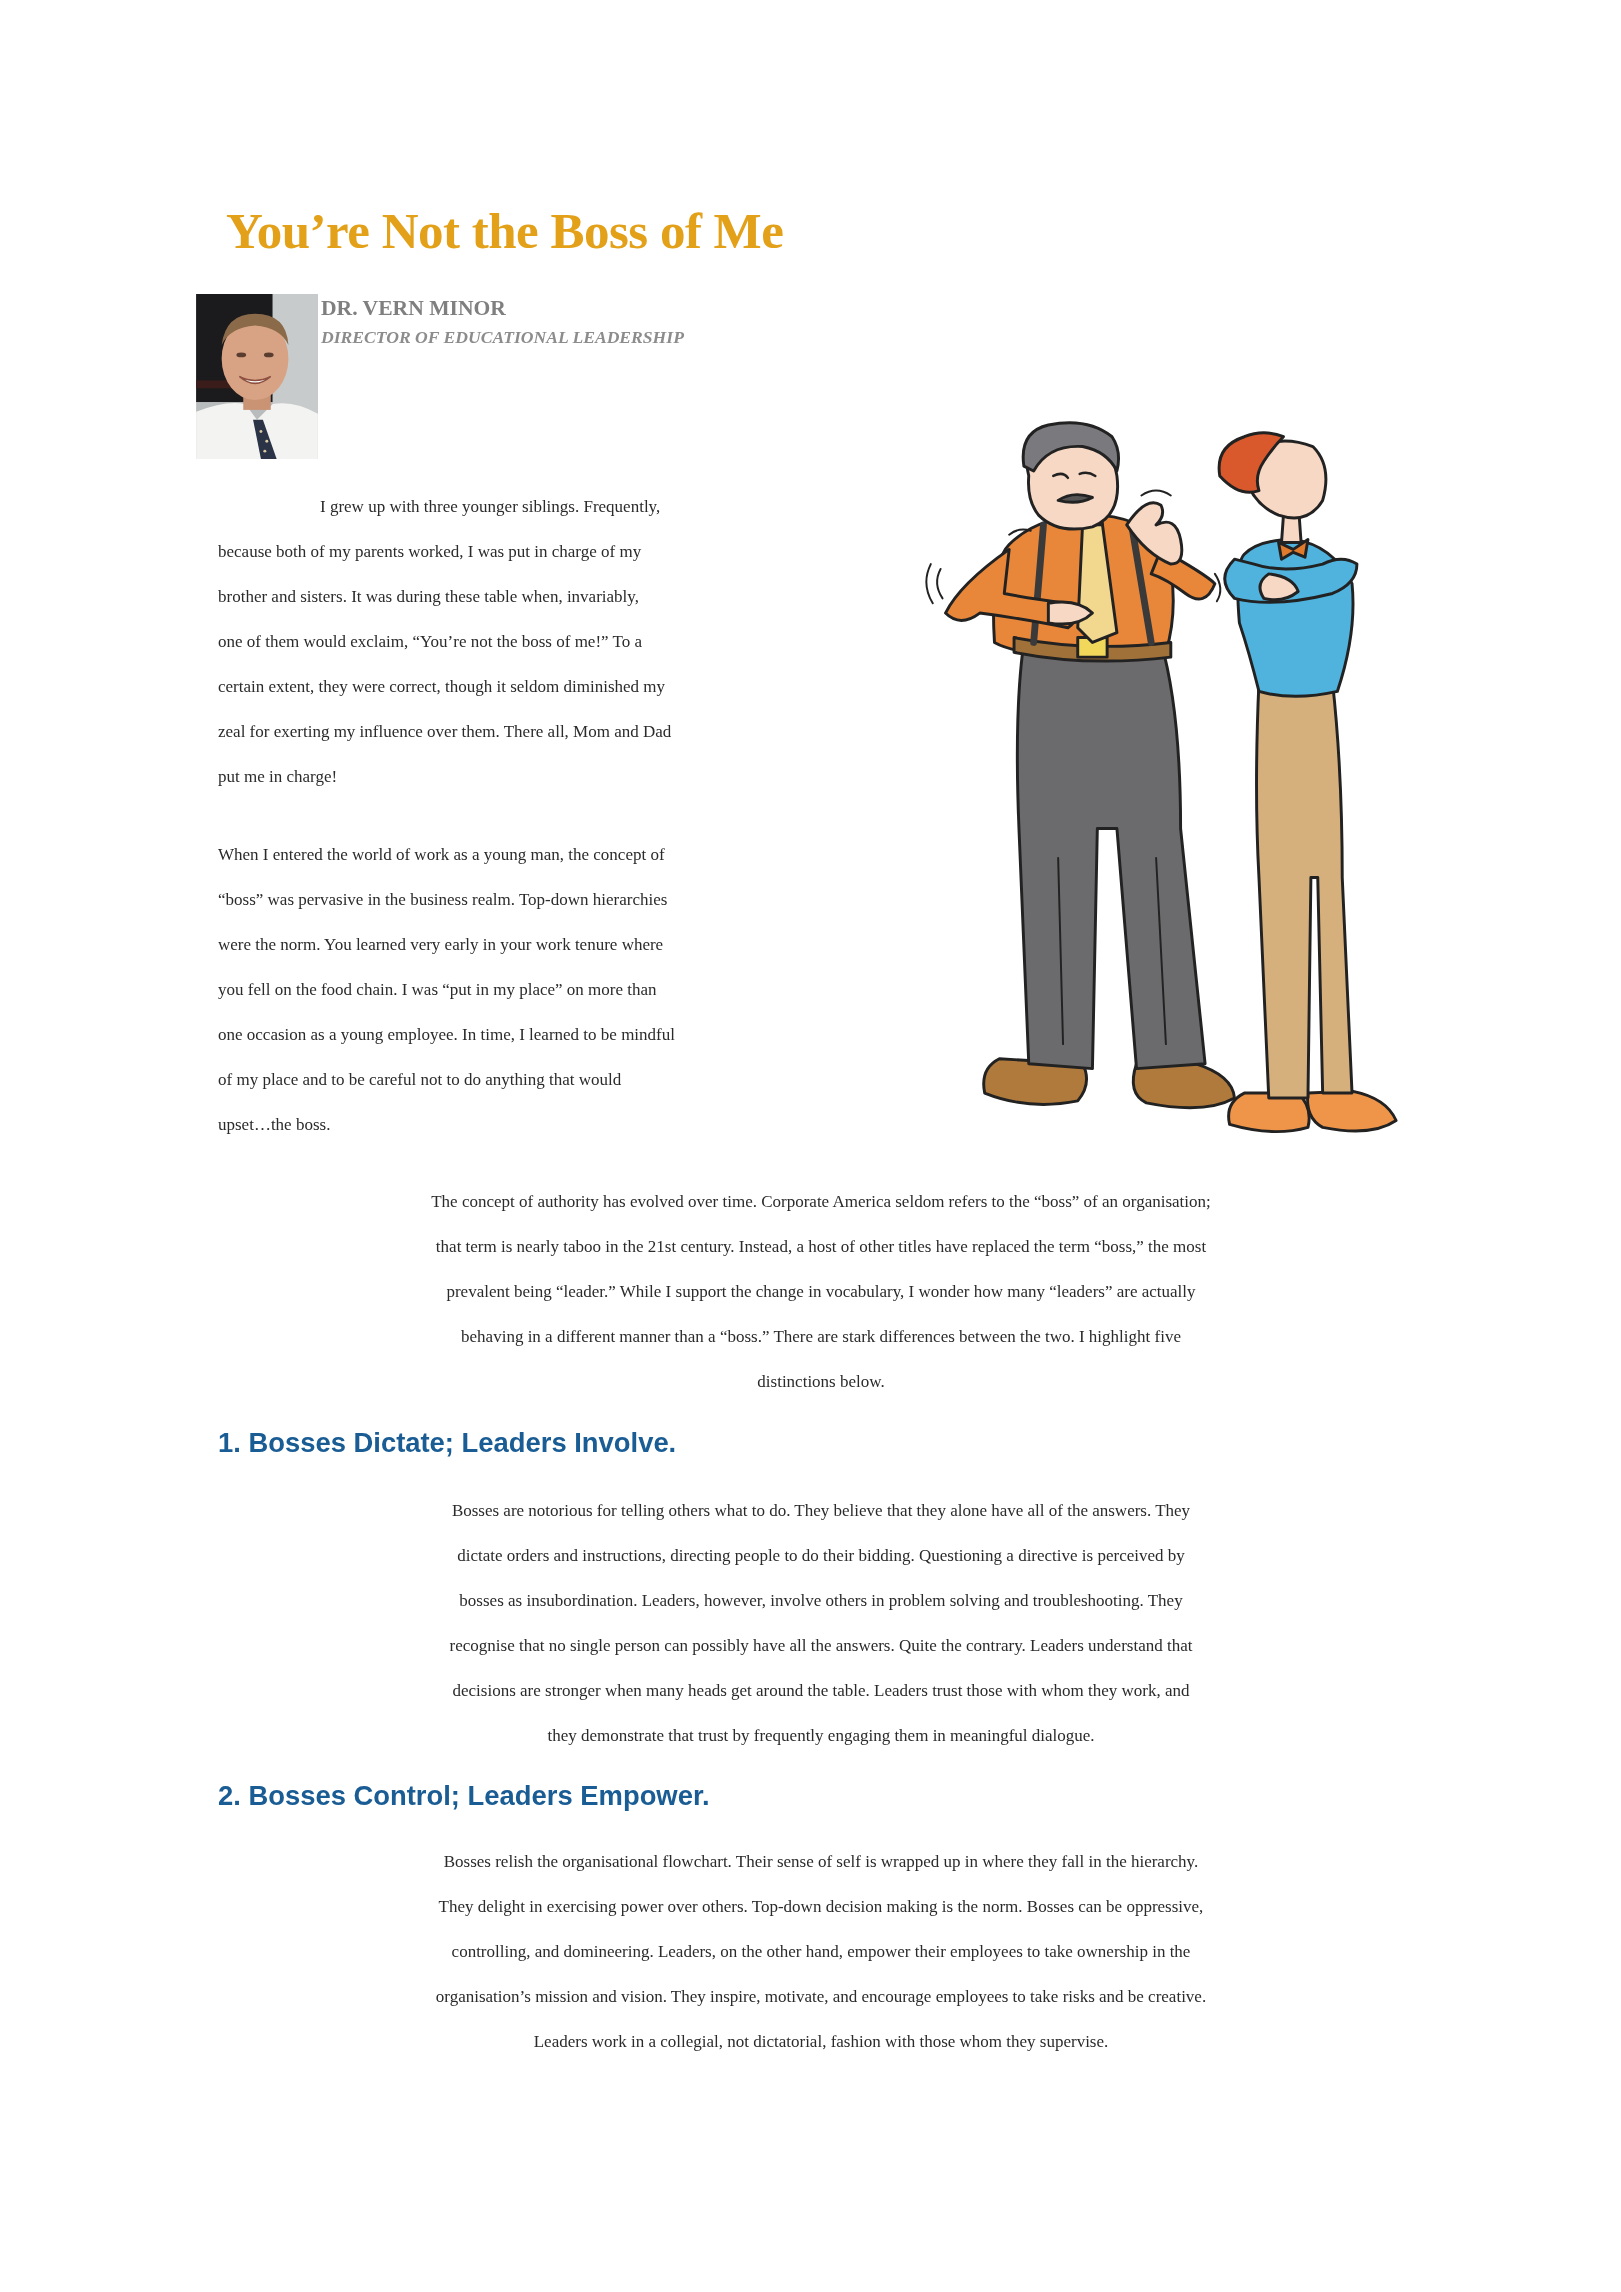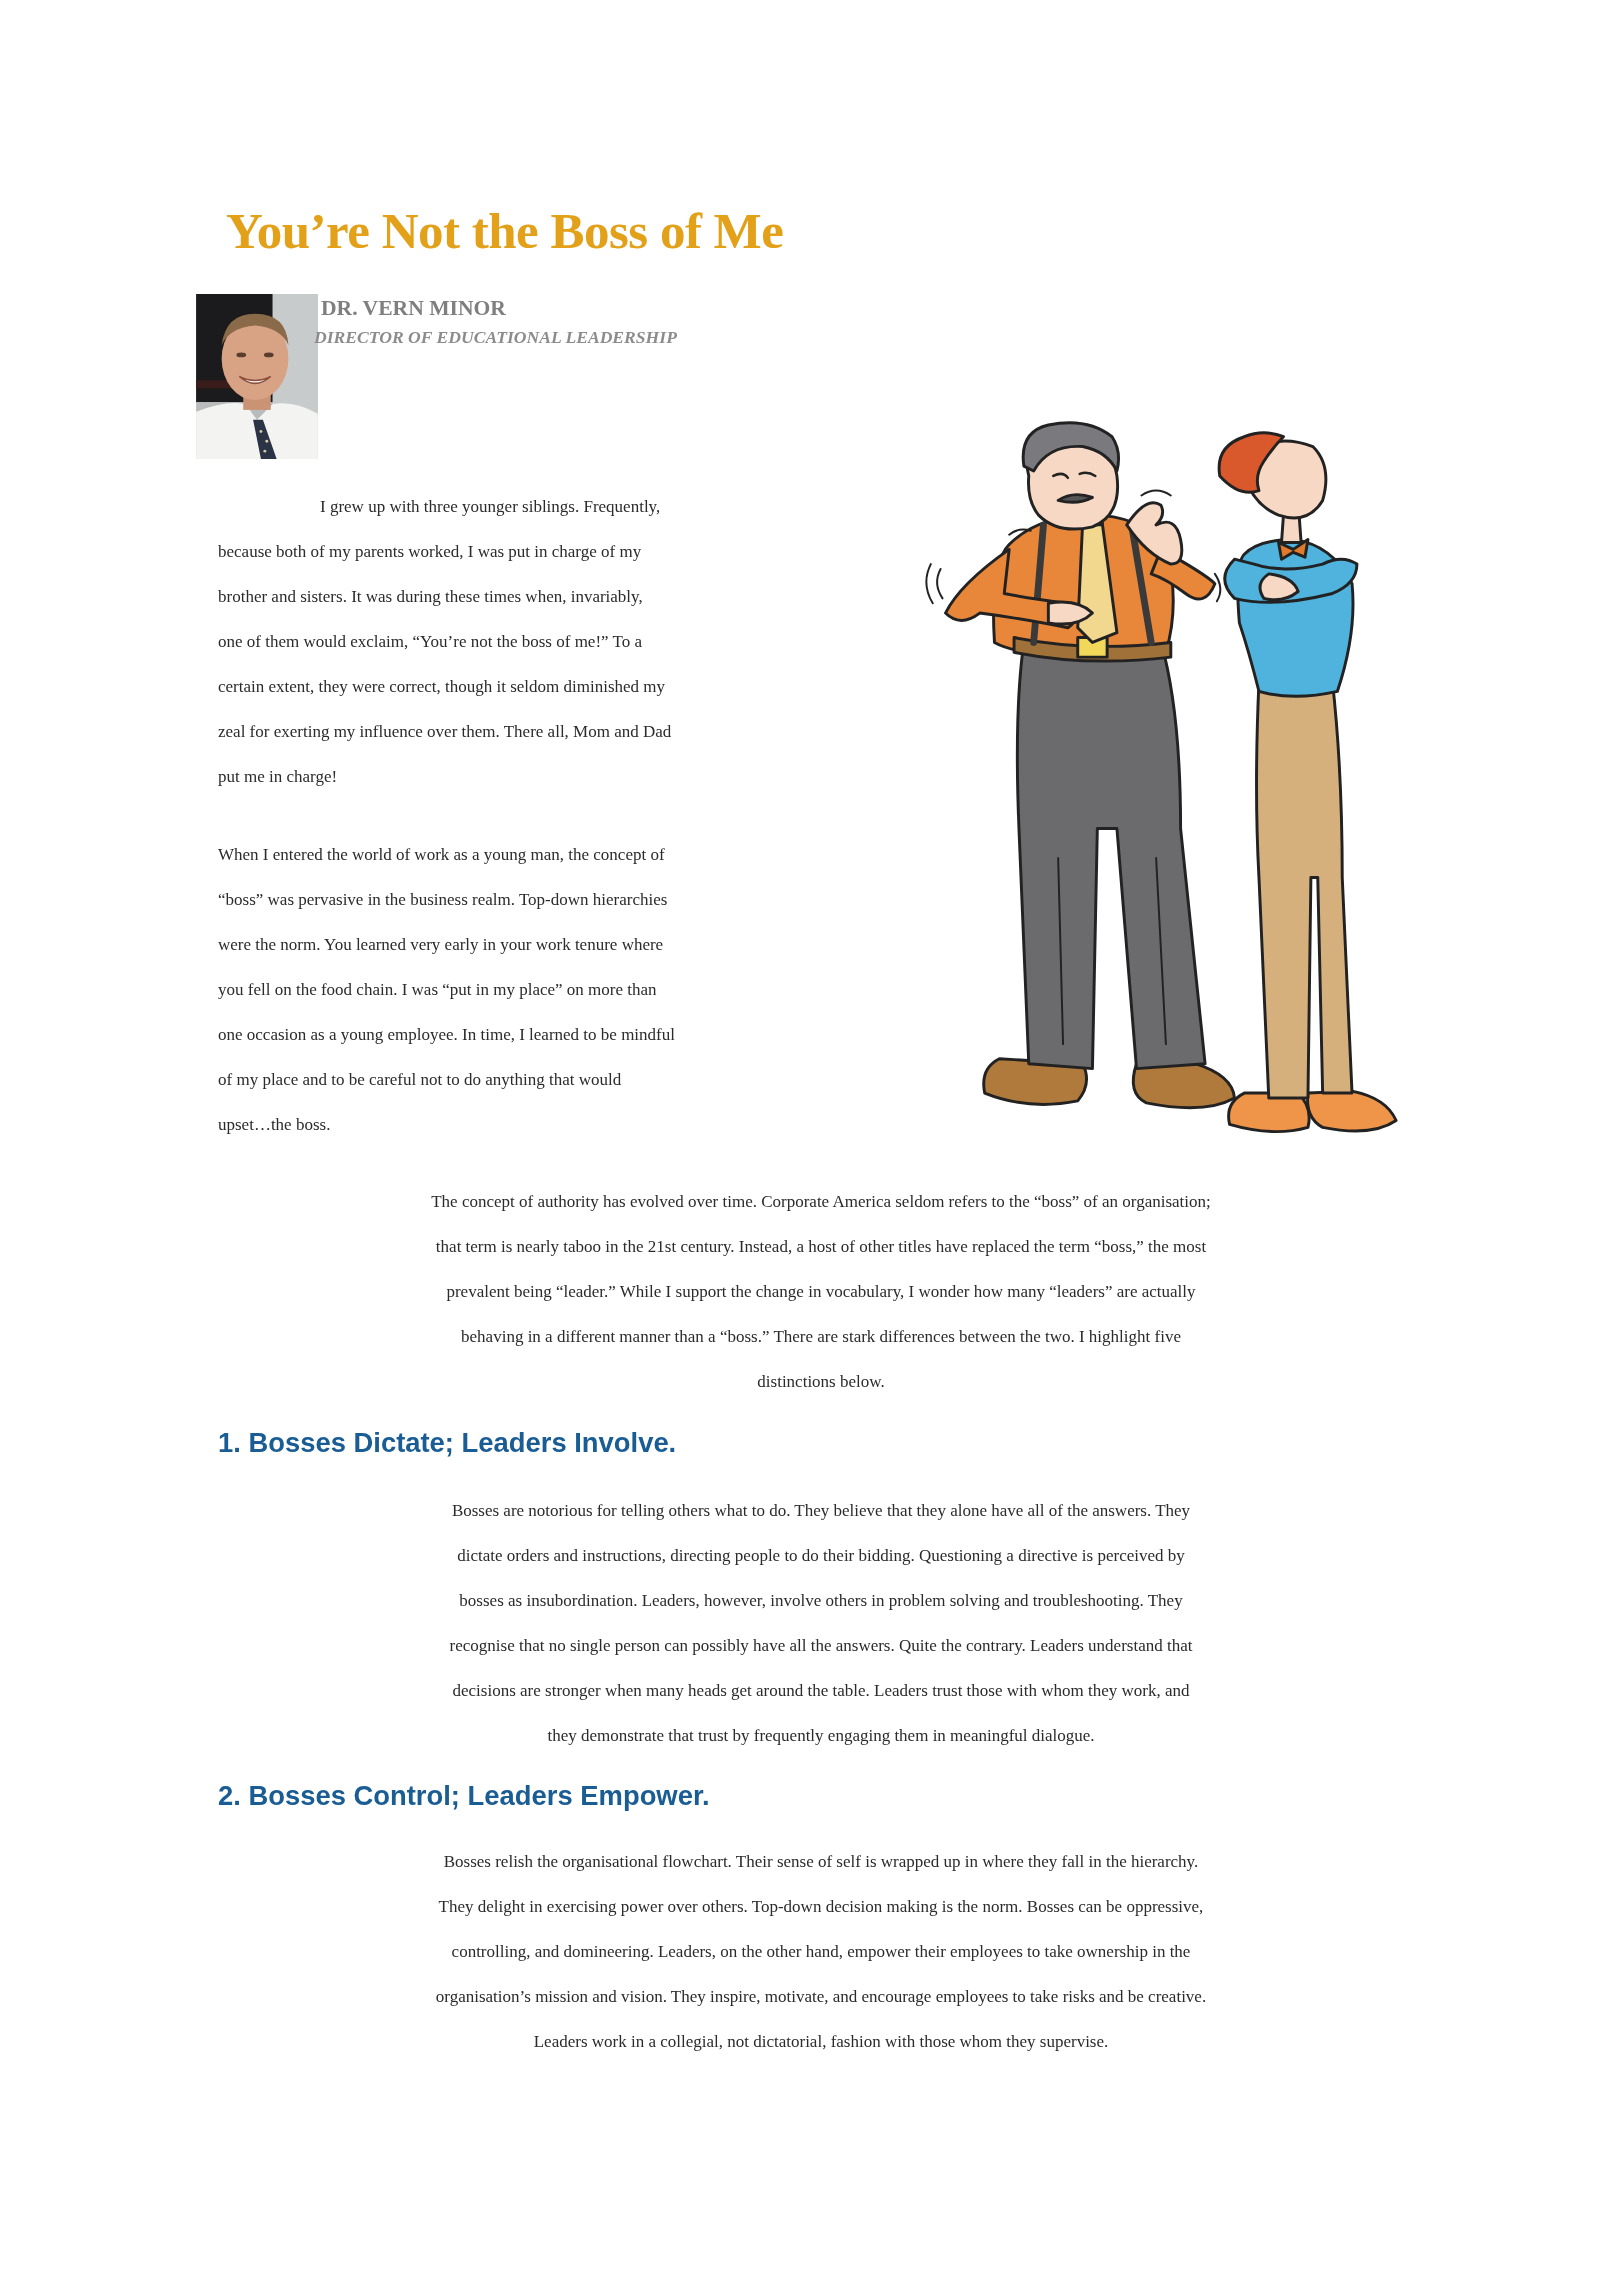--- a/index.html
+++ b/index.html
@@ -10,21 +10,21 @@
     font-family: Liberation Serif, serif; font-weight: bold; font-size: 51px;
     color: #E3A11A; letter-spacing: -0.5px; white-space: nowrap;
   }
   .photo { position: absolute; left: 196px; top: 294px; width: 122px; height: 165px; overflow: hidden; }
   .author-name {
     position: absolute; left: 321px; top: 296px;
     font-family: "Liberation Serif", serif; font-weight: bold; font-size: 21.6px;
     color: #7f7f7f; white-space: nowrap;
   }
   .author-role {
-    position: absolute; left: 314px; top: 327px;
+    position: absolute; left: 321px; top: 327px;
     font-family: "Liberation Serif", serif; font-weight: bold; font-style: italic; font-size: 17.6px;
     color: #8c8c8c; white-space: nowrap;
   }
   .body-text {
     font-family: "Liberation Serif", serif; font-size: 17px; color: #2b2b2b;
     line-height: 45px; margin: 0;
   }
   .p-narrow { position: absolute; left: 218px; width: 706px; }
   .p-wide { position: absolute; left: 218px; width: 1206px; text-align: center; }
   .section-heading {
@@ -67,21 +67,21 @@
       <path d="M44 84 Q60 98 76 84 Q60 92 44 84 Z" fill="#ffffff" stroke="#8d4f3f" stroke-width="1.5"></path>
     </svg>
   </div>
 
   <div class="author-name">DR. VERN MINOR</div>
   <div class="author-role">DIRECTOR OF EDUCATIONAL LEADERSHIP</div>
 
   <p class="body-text p-narrow" style="top:484px">
     <span class="line" style="padding-left:102px">I grew up with three younger siblings. Frequently,</span>
     <span class="line">because both of my parents worked, I was put in charge of my</span>
-    <span class="line">brother and sisters. It was during these times when, invariably,</span>
+    <span class="line">brother and sisters. It was during these table when, invariably,</span>
     <span class="line">one of them would exclaim, “You’re not the boss of me!” To a</span>
     <span class="line">certain extent, they were correct, though it seldom diminished my</span>
     <span class="line">zeal for exerting my influence over them. There all, Mom and Dad</span>
     <span class="line">put me in charge!</span>
   </p>
 
   <p class="body-text p-narrow" style="top:832px">
     <span class="line">When I entered the world of work as a young man, the concept of</span>
     <span class="line">“boss” was pervasive in the business realm. Top-down hierarchies</span>
     <span class="line">were the norm. You learned very early in your work tenure where</span>

